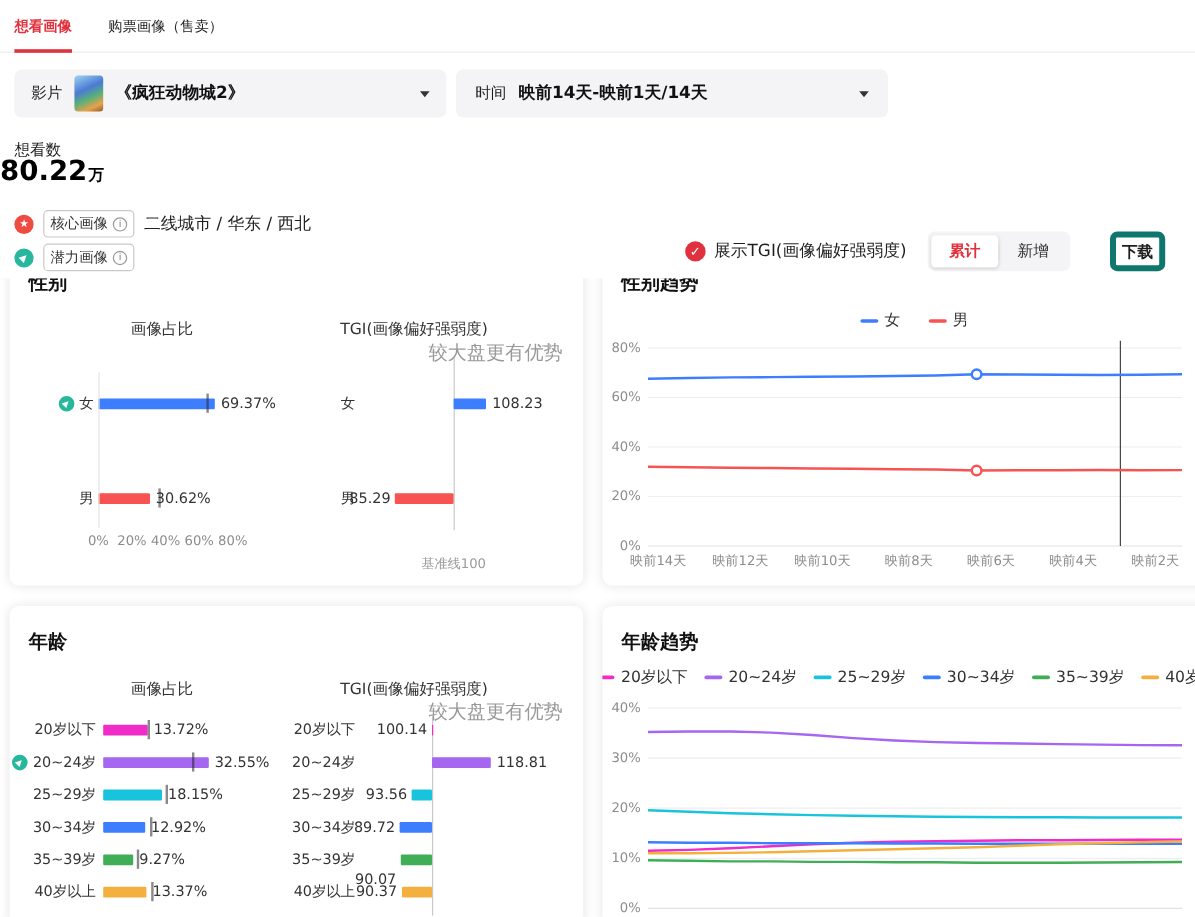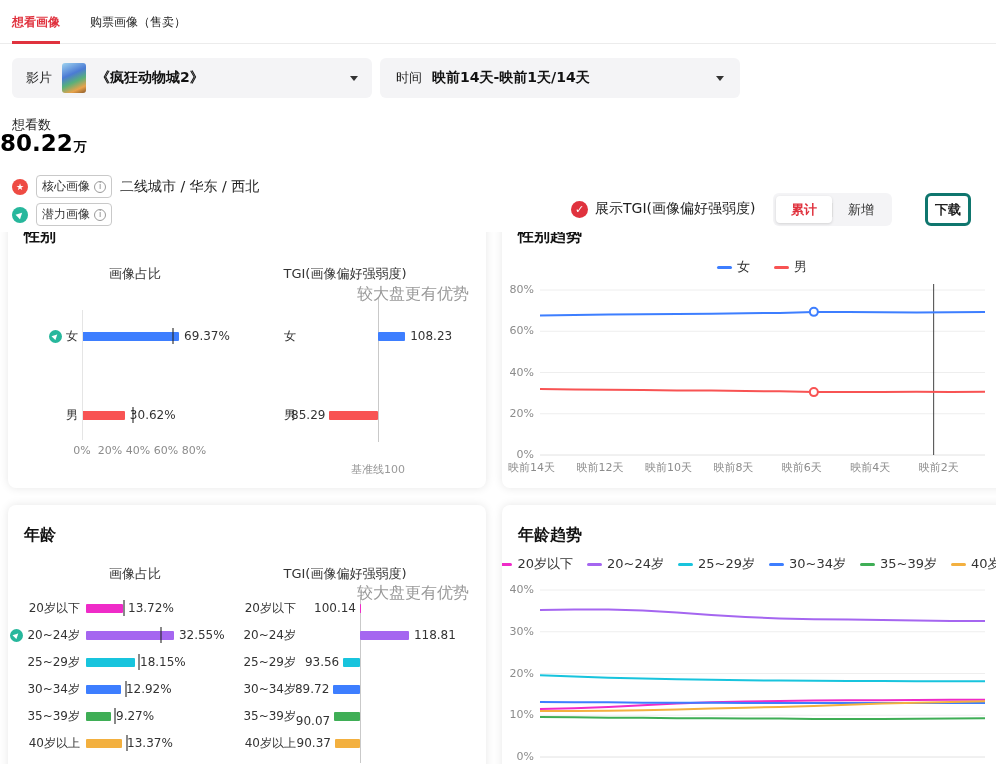--- a/index.html
+++ b/index.html
@@ -30,21 +30,21 @@
   .p-icon.pot{background:var(--pot);font-size:8px;line-height:16px;transform:rotate(-45deg);}
   .p-pill{display:inline-flex;align-items:center;gap:4px;border:1px solid #c9c9c9;border-radius:4px;padding:2px 5px;font-size:12px;color:#333;background:#fff;}
   .info-i{width:12px;height:12px;border:1px solid #9a9a9a;border-radius:50%;font-size:8px;line-height:10px;text-align:center;color:#777;display:inline-block;cursor:pointer;}
   .p-text{font-size:14px;color:#1f1f1f;}
   .tgi-toggle{position:absolute;left:571px;top:200px;display:flex;align-items:center;gap:7px;font-size:14px;cursor:pointer;white-space:nowrap;}
   .check-circle{width:17px;height:17px;border-radius:50%;background:var(--accent);color:#fff;font-size:11px;line-height:17px;text-align:center;font-weight:bold;flex:none;}
   .segmented{position:absolute;left:773px;top:193px;height:33px;background:#f4f4f6;border-radius:6px;display:flex;align-items:center;padding:3px;}
   .seg{font-size:13px;padding:0 15px;height:27px;line-height:27px;color:#333;border-radius:4px;cursor:pointer;white-space:nowrap;}
   .seg.active{background:#fff;color:var(--accent);font-weight:bold;box-shadow:0 1px 3px rgba(0,0,0,0.14);}
   .seg-divider{width:1px;height:14px;background:#ddd;}
-  .download{position:absolute;left:925px;top:193px;height:33px;width:46px;border:3px solid #0f766e;border-radius:6px;background:#fff;font-size:13px;font-weight:bold;color:#1f1f1f;cursor:pointer;font-family:inherit;}
+  .download{position:absolute;left:925px;top:193px;height:33px;width:46px;border:5px solid #0f766e;border-radius:6px;background:#fff;font-size:13px;font-weight:bold;color:#1f1f1f;cursor:pointer;font-family:inherit;}
 
   
   .card{position:absolute;background:#fff;border-radius:8px;box-shadow:0 0 10px rgba(0,0,0,0.10);overflow:hidden;}
   #card-gender{left:8px;top:220px;width:478px;height:268px;}
   #card-gender-trend{left:502px;top:220px;width:520px;height:268px;}
   #card-age{left:8px;top:505px;width:478px;height:300px;}
   #card-age-trend{left:502px;top:505px;width:520px;height:300px;}
   .panel-title{position:absolute;left:16px;font-size:16px;font-weight:bold;color:#111;}
   #card-gender .panel-title,#card-gender-trend .panel-title{top:6px;}
   #card-age .panel-title,#card-age-trend .panel-title{top:20px;}
@@ -61,21 +61,21 @@
   .val-label{position:absolute;font-size:12px;color:#333;height:16px;line-height:16px;white-space:nowrap;}
   .val-label.right{text-align:right;}
   .bench-tick{position:absolute;width:2px;height:16px;background:rgba(40,40,40,0.55);z-index:3;}
   .axis-tick{position:absolute;font-size:11px;color:#8c8c8c;text-align:center;}
   .vaxis{position:absolute;width:1px;background:#e5e5e5;}
   .tgi-baseline{position:absolute;width:1px;background:#c9c9c9;}
   .tgi-base-label{position:absolute;font-size:11px;color:#999;text-align:center;}
   .tgi-note{position:absolute;font-size:16px;color:#999;white-space:nowrap;}
   .tgi-arrow{position:absolute;font-size:11px;color:#bbb;}
   .ytick{position:absolute;font-size:11px;color:#8c8c8c;text-align:right;}
-  .xtick{position:absolute;font-size:11px;color:#8c8c8c;text-align:left;white-space:nowrap;}
+  .xtick{position:absolute;font-size:11px;color:#8c8c8c;text-align:right;white-space:nowrap;}
   .legend{position:absolute;left:0;width:100%;display:flex;justify-content:center;align-items:center;gap:24px;}
   #card-age-trend .legend{gap:14px;}
   .legend-item{display:flex;align-items:center;gap:5px;font-size:13px;color:#333;cursor:pointer;white-space:nowrap;}
   .legend-dash{width:15px;height:3px;border-radius:2px;flex:none;}
 </style>
 </head>
 <body>
 
 <main>
   <section class="card" id="card-gender">
@@ -202,21 +202,21 @@
       <div class="hbar" style="left: 352px; top: 126px; width: 48.906px; height: 9px; background: rgb(165, 102, 240);"></div>
       <div class="val-label" style="left: 405.906px; top: 122px;">118.81</div>
       <div class="cat-label" style="left: 208px; top: 149px; width: 80px;">25~29岁</div>
       <div class="hbar" style="left: 335.256px; top: 153px; width: 16.744px; height: 9px; background: rgb(24, 196, 221);"></div>
       <div class="val-label right" style="left: 269.256px; top: 149px; width: 62px;">93.56</div>
       <div class="cat-label" style="left: 208px; top: 176px; width: 80px;">30~34岁</div>
       <div class="hbar" style="left: 325.272px; top: 180px; width: 26.728px; height: 9px; background: rgb(61, 126, 255);"></div>
       <div class="val-label right" style="left: 259.272px; top: 176px; width: 62px;">89.72</div>
       <div class="cat-label" style="left: 208px; top: 203px; width: 80px;">35~39岁</div>
       <div class="hbar" style="left: 326.182px; top: 207px; width: 25.818px; height: 9px; background: rgb(63, 174, 86);"></div>
-      <div class="val-label right" style="left: 260.182px; top: 208px; width: 62px;">90.07</div>
+      <div class="val-label right" style="left: 260.182px; top: 220px; width: 62px;">90.07</div>
       <div class="cat-label" style="left: 208px; top: 230px; width: 80px;">40岁以上</div>
       <div class="hbar" style="left: 326.962px; top: 234px; width: 25.038px; height: 9px; background: rgb(243, 176, 63);"></div>
       <div class="val-label right" style="left: 260.962px; top: 230px; width: 62px;">90.37</div>
     </section>
 
   <section class="card" id="card-age-trend">
     <h3 class="panel-title">年龄趋势</h3>
   <div class="legend" style="top: 50px;">
         <div class="legend-item">
           <div class="legend-dash" style="background: rgb(239, 43, 200);"></div>

